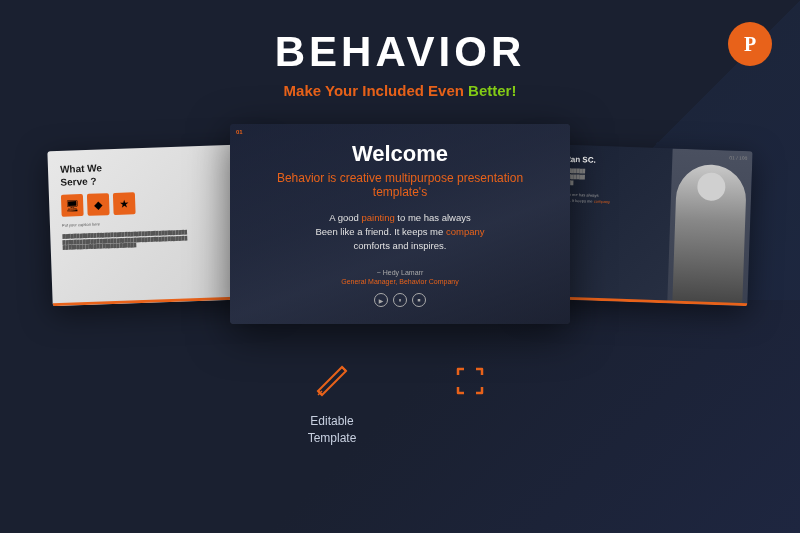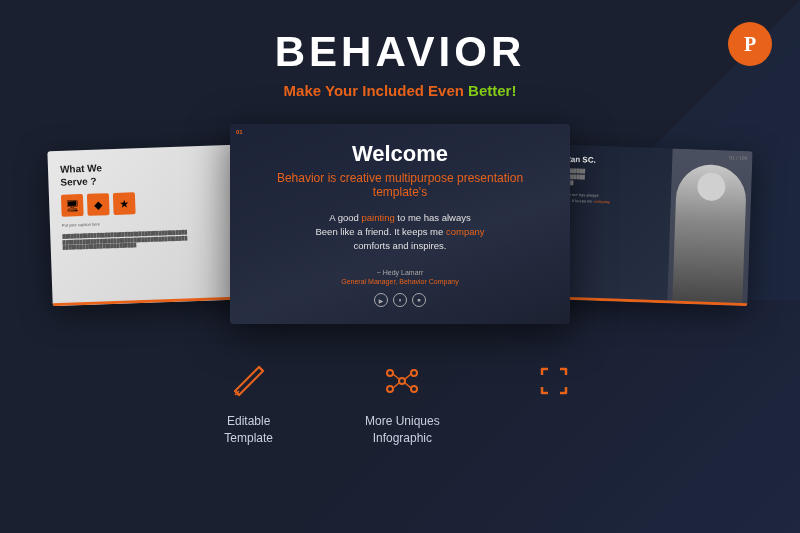--- a/index.html
+++ b/index.html
@@ -427,36 +427,20 @@
       <svg viewBox="0 0 36 36">
         <path d="M4 28L8 32L32 8L28 4L4 28Z" stroke="#e8621a" stroke-width="2" fill="none"></path>
         <path d="M4 28L8 32" stroke="#e8621a" stroke-width="2"></path>
         <path d="M28 4L32 8" stroke="#e8621a" stroke-width="2"></path>
         <line x1="8" y1="28" x2="4" y2="32" stroke="#e8621a" stroke-width="1.5"></line>
       </svg>
     </div>
     <div class="feature-label">Editable<br>Template</div>
   </div>
 
-  <div class="feature-item">
-    <div class="feature-icon">
-      <svg viewBox="0 0 36 36">
-        <circle cx="18" cy="18" r="3" stroke="#e8621a" stroke-width="2" fill="none"></circle>
-        <circle cx="6" cy="10" r="3" stroke="#e8621a" stroke-width="2" fill="none"></circle>
-        <circle cx="30" cy="10" r="3" stroke="#e8621a" stroke-width="2" fill="none"></circle>
-        <circle cx="6" cy="26" r="3" stroke="#e8621a" stroke-width="2" fill="none"></circle>
-        <circle cx="30" cy="26" r="3" stroke="#e8621a" stroke-width="2" fill="none"></circle>
-        <line x1="9" y1="11" x2="15" y2="16" stroke="#e8621a" stroke-width="1.5"></line>
-        <line x1="27" y1="11" x2="21" y2="16" stroke="#e8621a" stroke-width="1.5"></line>
-        <line x1="9" y1="25" x2="15" y2="20" stroke="#e8621a" stroke-width="1.5"></line>
-        <line x1="27" y1="25" x2="21" y2="20" stroke="#e8621a" stroke-width="1.5"></line>
-      </svg>
-    </div>
-    <div class="feature-label">More Uniques<br>Infographic</div>
-  </div>
 
 
   <div class="feature-item">
     <div class="feature-icon">
       <svg viewBox="0 0 36 36">
         <polyline points="6,12 6,6 12,6" stroke="#e8621a" stroke-width="2.5" fill="none" stroke-linejoin="round"></polyline>
         <polyline points="30,12 30,6 24,6" stroke="#e8621a" stroke-width="2.5" fill="none" stroke-linejoin="round"></polyline>
         <polyline points="6,24 6,30 12,30" stroke="#e8621a" stroke-width="2.5" fill="none" stroke-linejoin="round"></polyline>
         <polyline points="30,24 30,30 24,30" stroke="#e8621a" stroke-width="2.5" fill="none" stroke-linejoin="round"></polyline>
       </svg>

